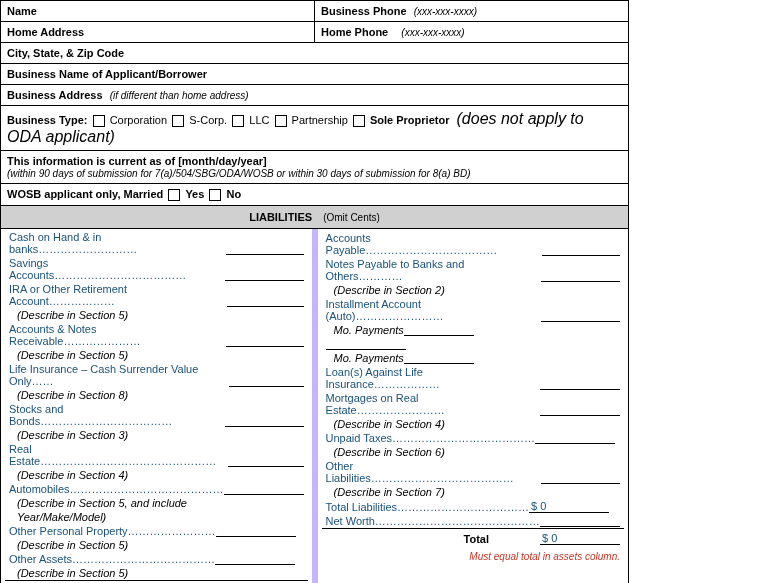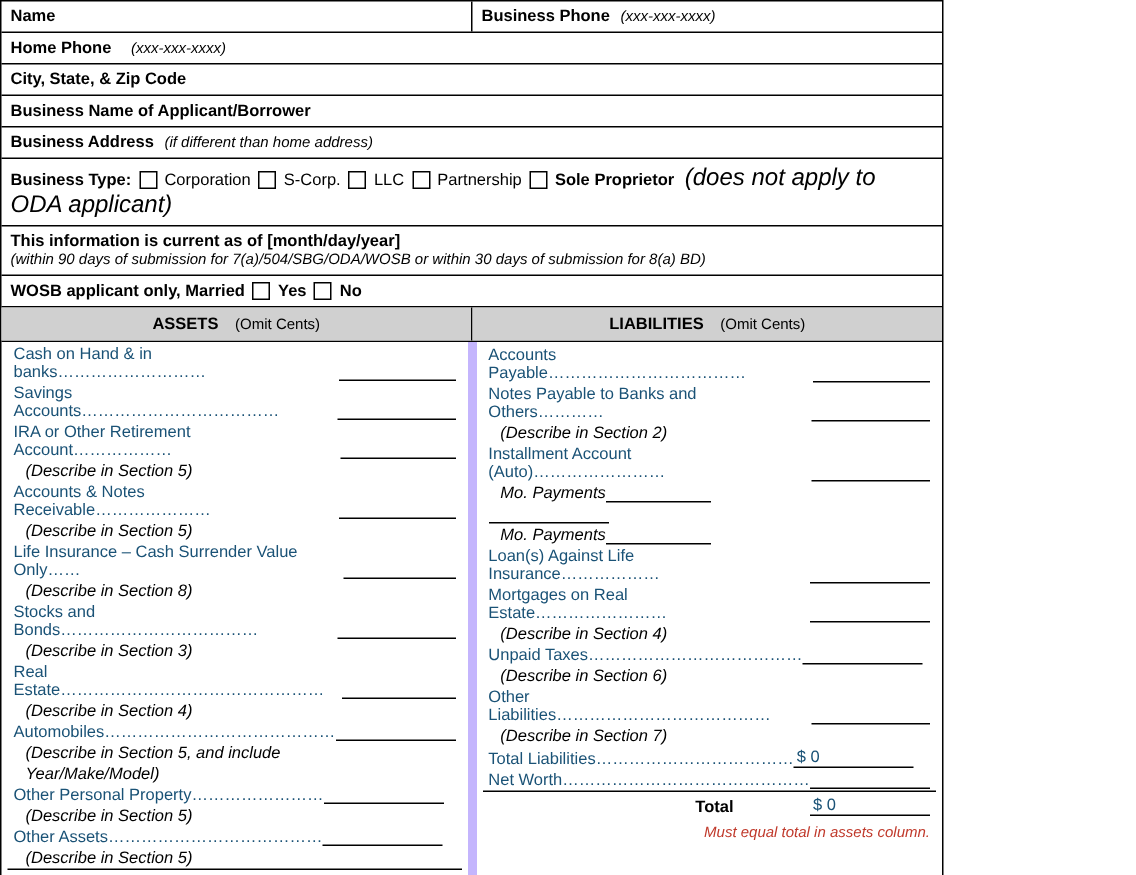--- a/index.html
+++ b/index.html
@@ -33,20 +33,23 @@
     <div class="cell" style="flex:1; border-right:1px solid #000;">
       <span class="bold">Name</span>
     </div>
     <div class="cell" style="flex:1;">
       <span class="bold">Business Phone</span>
       <span class="italic" style="font-size:10px; margin-left:4px;">(xxx-xxx-xxxx)</span>
     </div>
   </div>
 
   <div class="row">
+    <div class="cell" style="flex:1; border-right:1px solid #000;">
+      <span class="bold">Home Address</span>
+    </div>
     <div class="cell" style="flex:1;">
       <span class="bold">Home Phone</span>
       <span class="italic" style="font-size:10px; margin-left:10px;">(xxx-xxx-xxxx)</span>
     </div>
   </div>
 
   <div class="row">
     <div class="cell-full">
       <span class="bold">City, State, &amp; Zip Code</span>
     </div>
@@ -94,24 +97,20 @@
       <span class="bold">WOSB applicant only, Married</span>
       <span class="inline-checkbox"></span>
       <span class="bold">Yes</span>
       <span class="inline-checkbox"></span>
       <span class="bold">No</span>
     </div>
   </div>
 
   <div class="row">
     <div class="section-header">
-      <span>ASSETS</span>
-      <span style="font-weight:normal; font-size:10px; margin-left:8px;">(Omit Cents)</span>
-    </div>
-    <div class="section-header">
       <span>LIABILITIES</span>
       <span style="font-weight:normal; font-size:10px; margin-left:8px;">(Omit Cents)</span>
     </div>
   </div>
 
   <div class="row" style="align-items:stretch;">
 
     <div style="flex:1; border-right:6px solid #c4b5fd; padding:1px 4px;">
 
       <div class="al-row">

